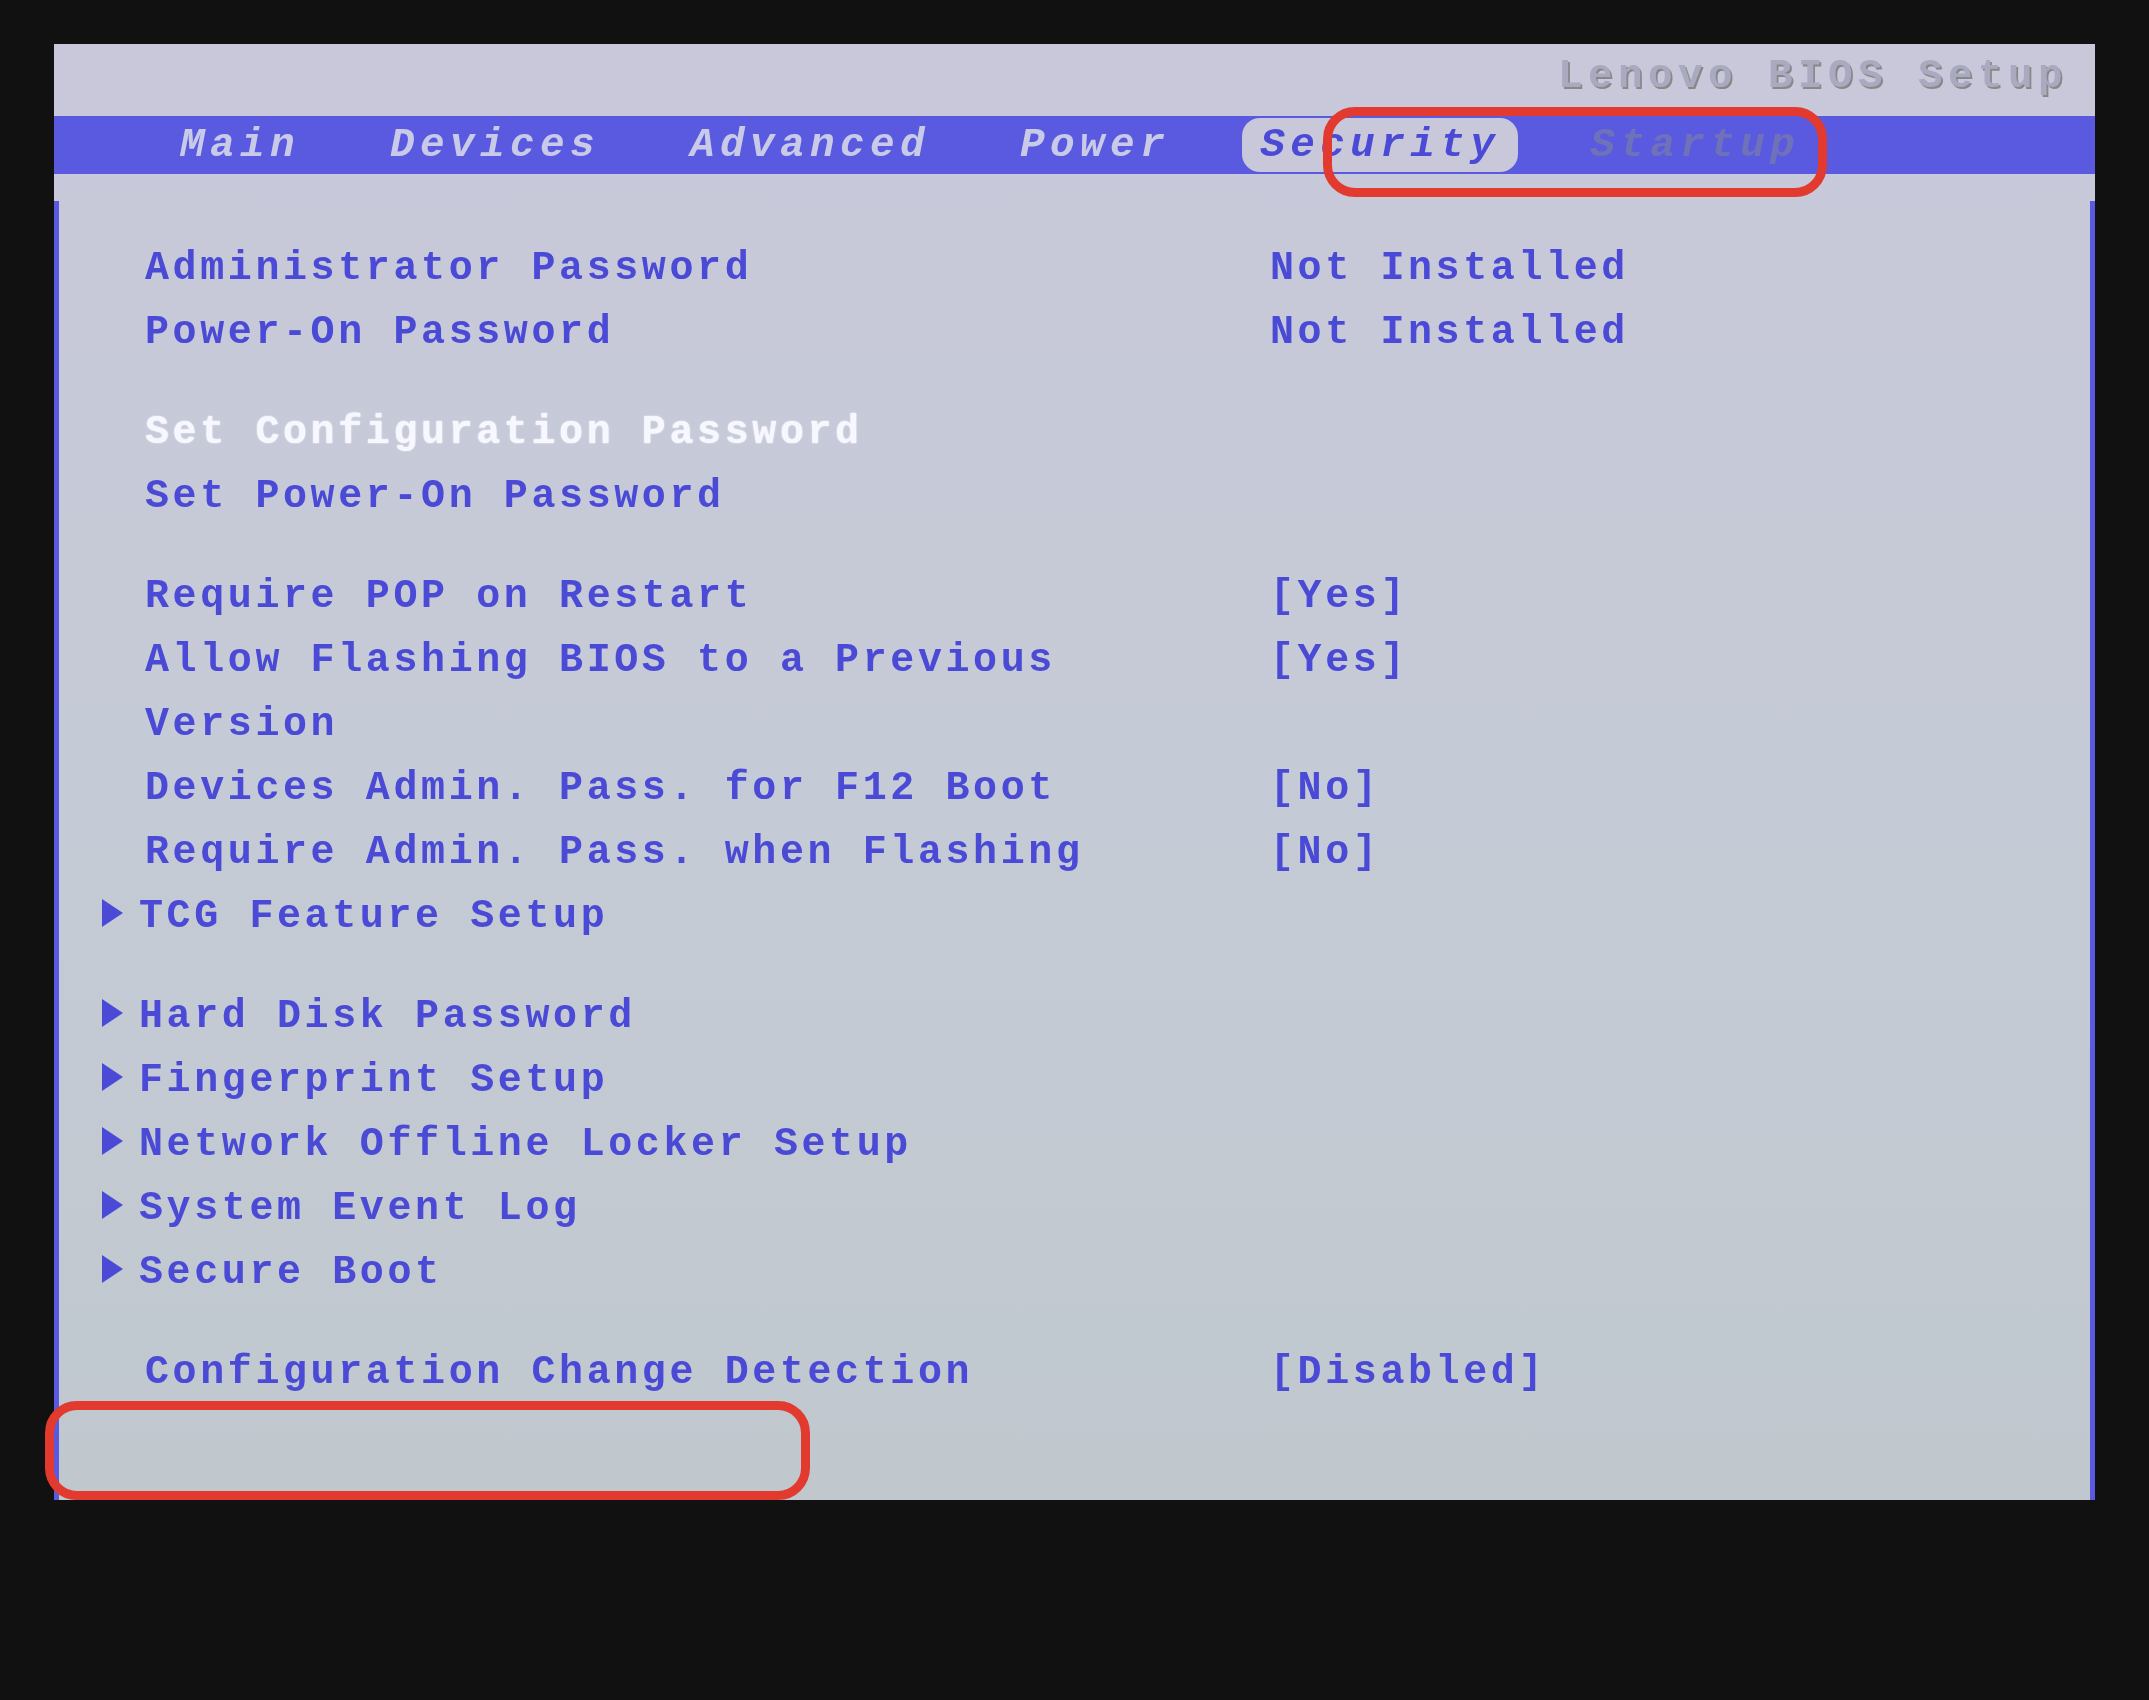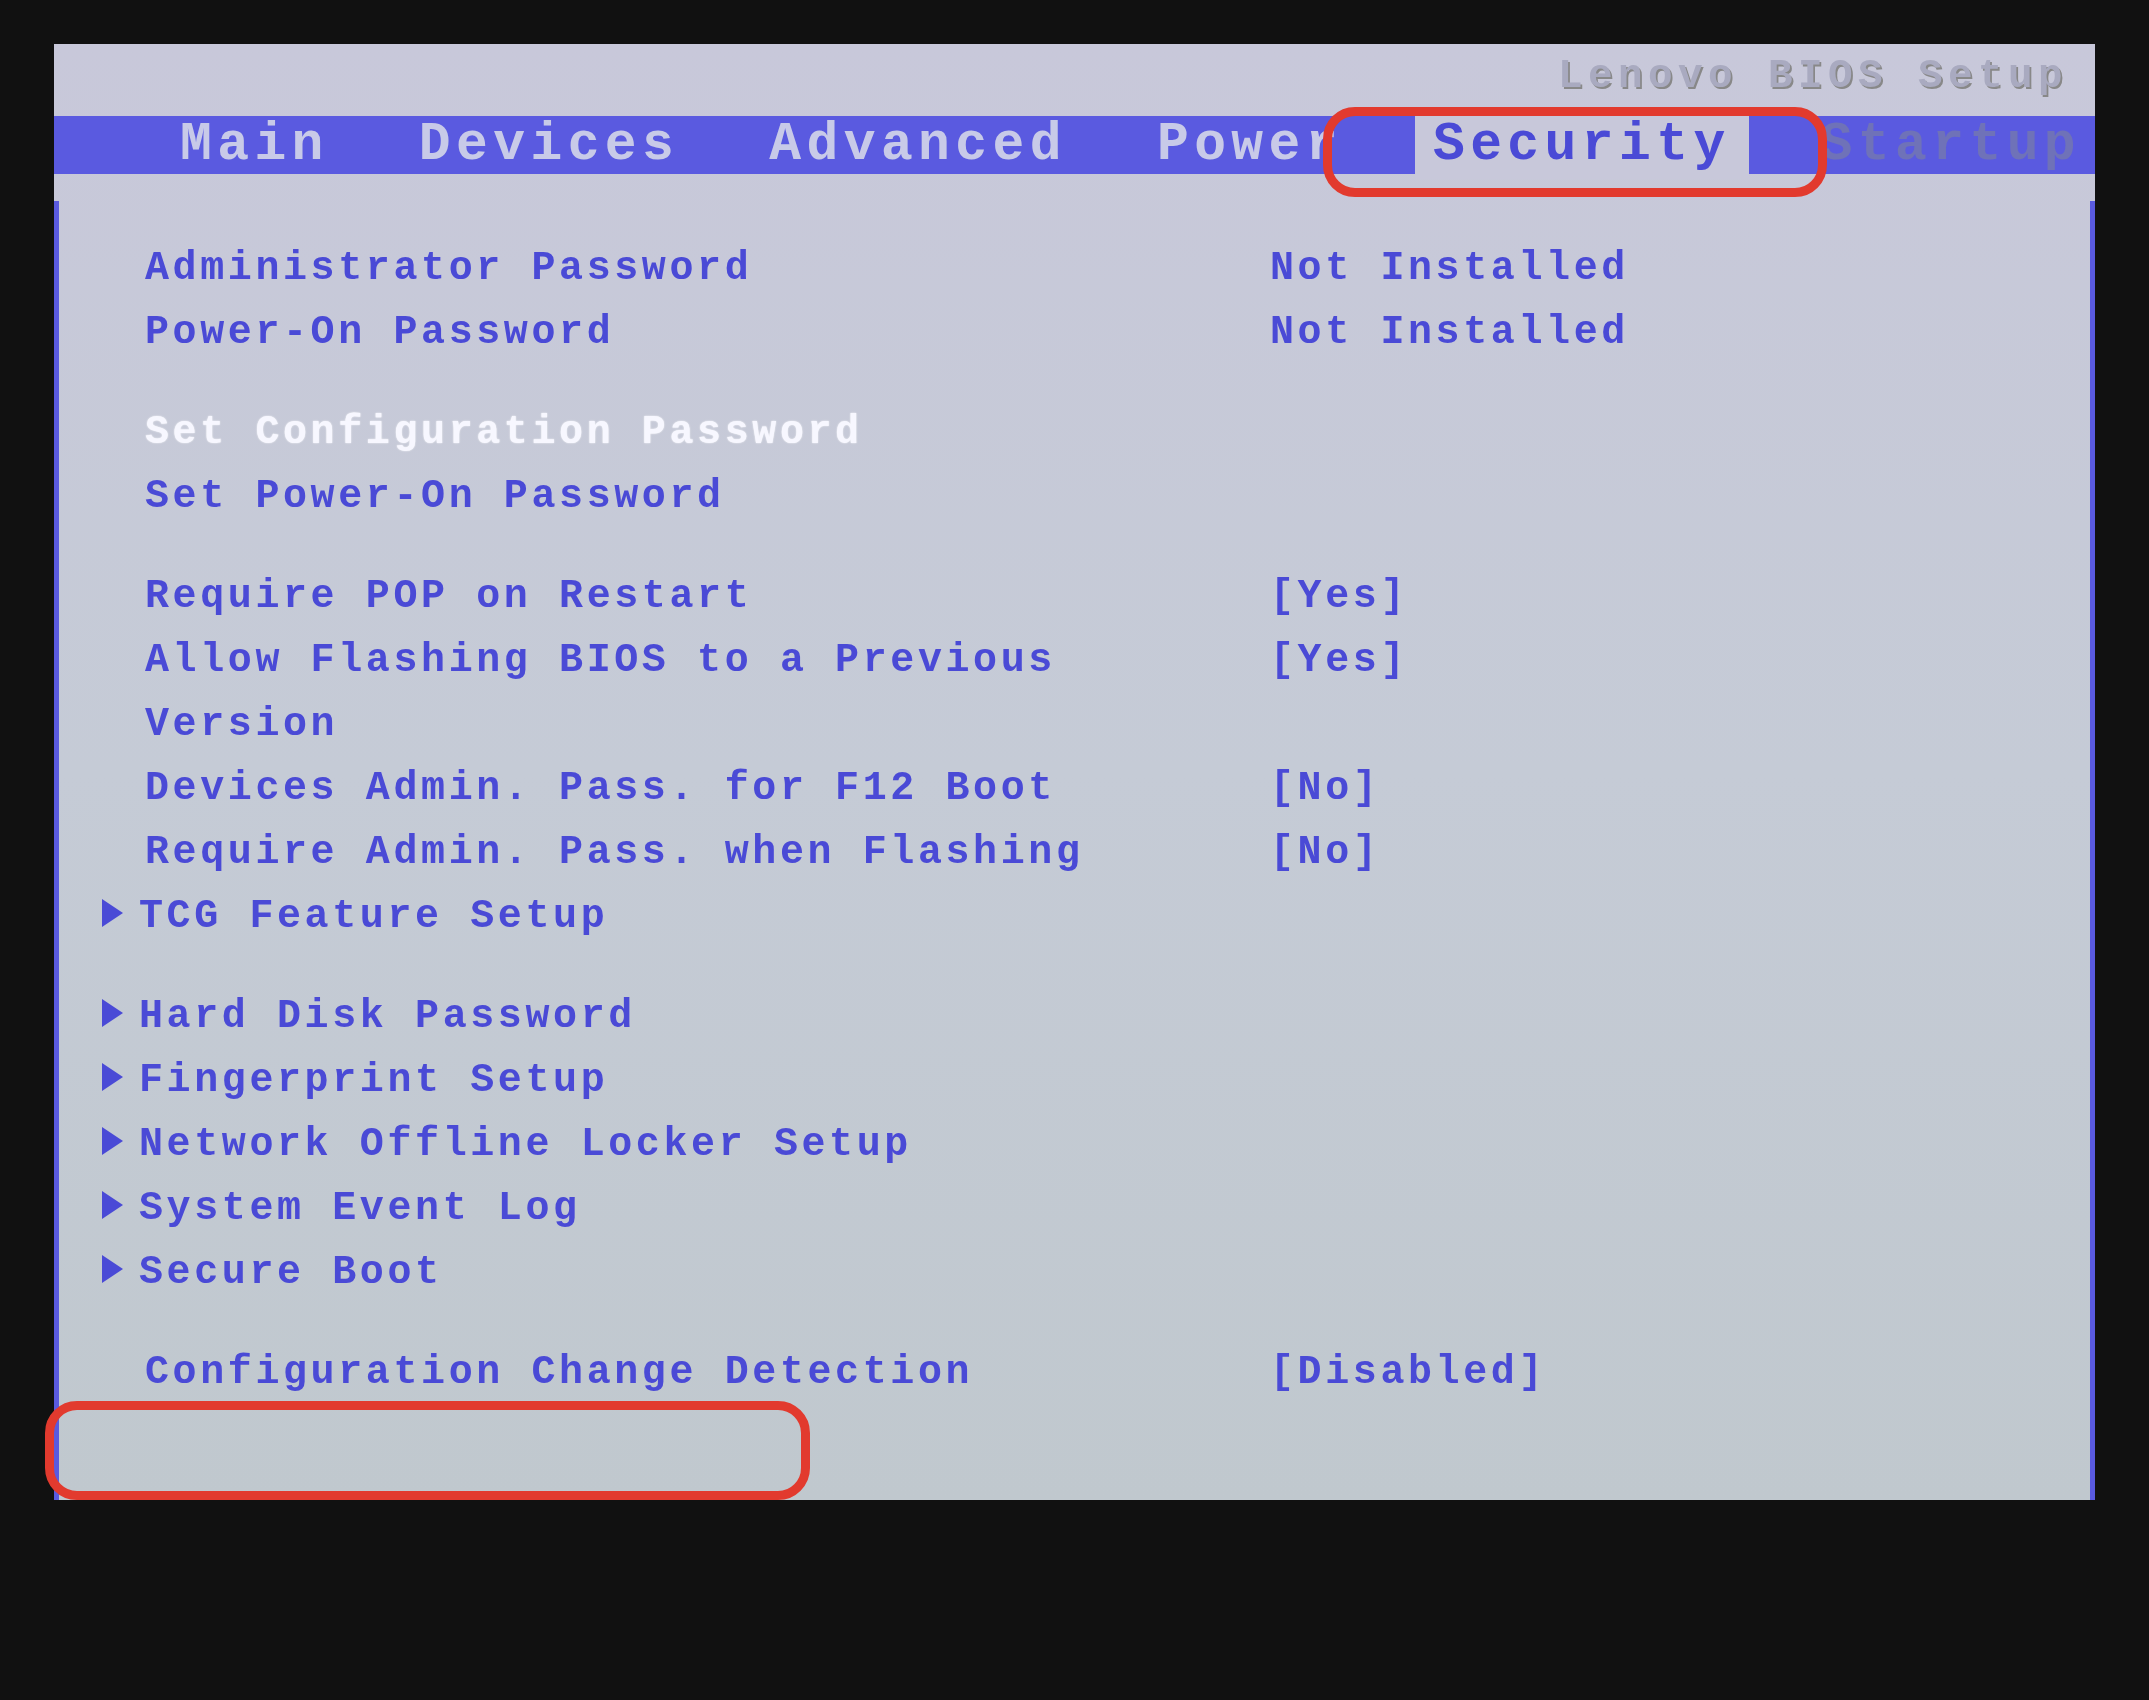--- a/index.html
+++ b/index.html
@@ -37,28 +37,30 @@
     left: 0; right: 0;
     height: 58px;
     background: #5a5ae0;
     display: flex;
     align-items: center;
     padding-left: 108px;
     gap: 54px;
   }
   .menubar .tab {
     color: #c8cae8;
-    font-size: 53px;
+    font-size: 41px;
     letter-spacing: 5.4px;
     padding: 3.6px 18px;
     white-space: nowrap;
+    font-style: italic;
   }
   .menubar .tab.active {
     background: #c8c8da;
     color: #4a4ad6;
+    border-radius: 18px;
   }
   .menubar .tab.dim {
     color: #6f72b8;
   }
   .panel {
     position: absolute;
     top: 157px;
     left: 0; right: 0; bottom: 0;
     border-left: 5.4px solid #5a5ae0;
     border-right: 5.4px solid #5a5ae0;

